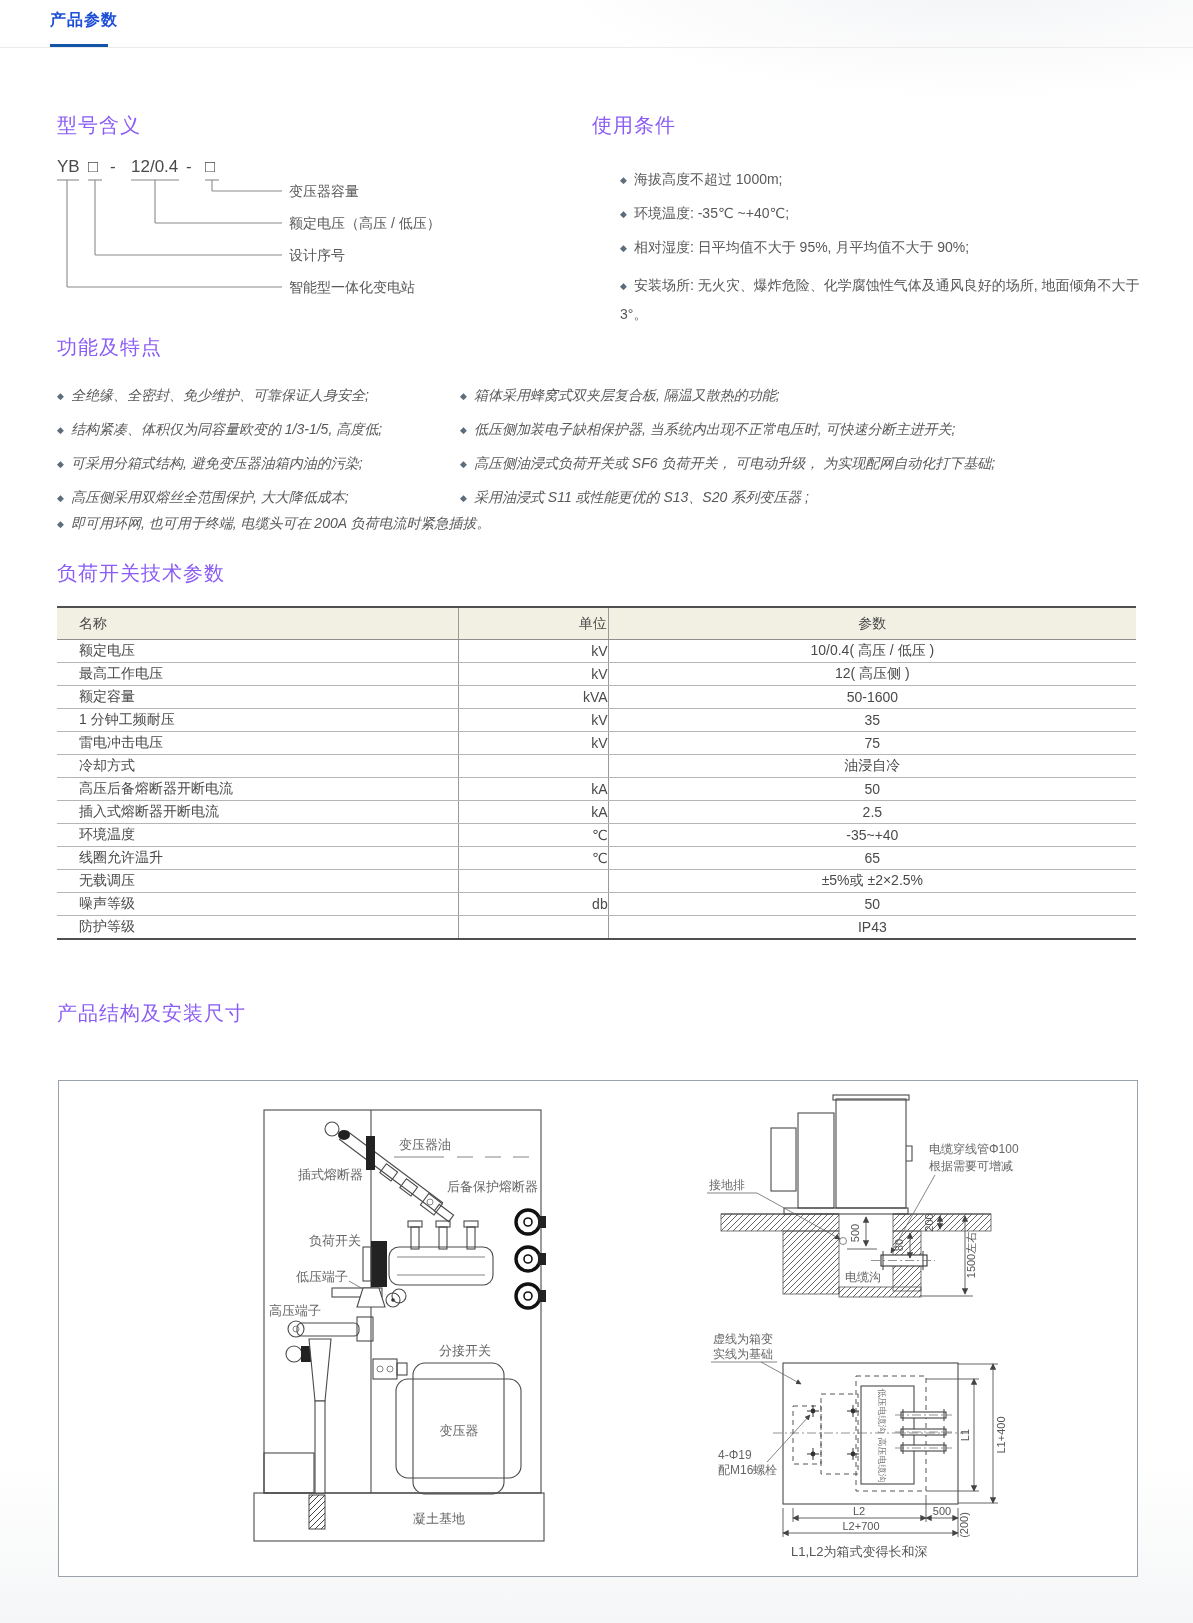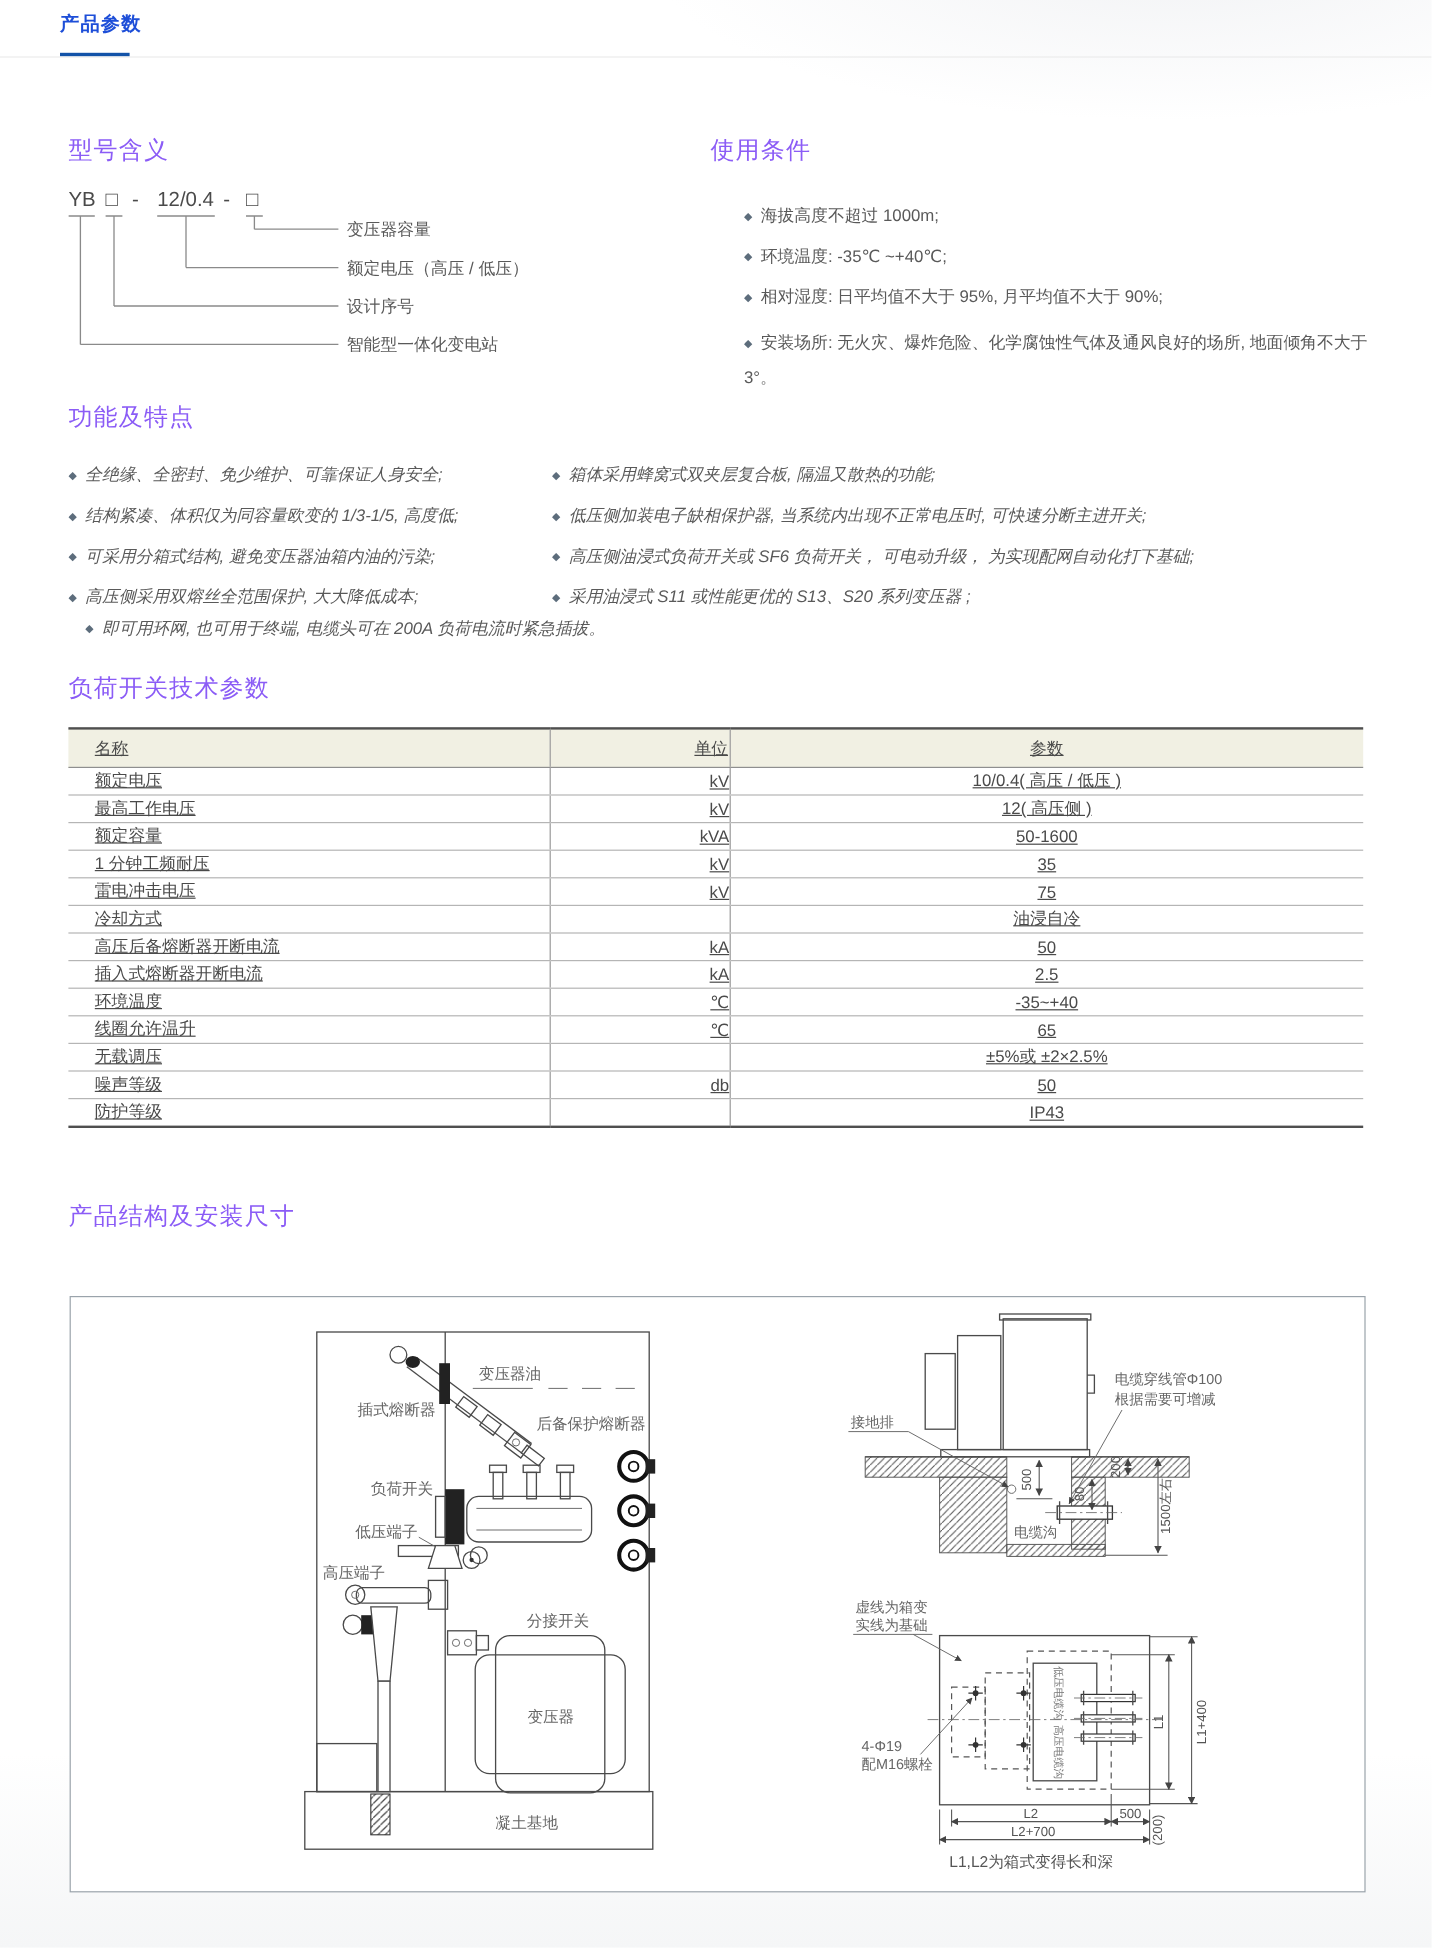--- a/index.html
+++ b/index.html
@@ -103,26 +103,26 @@
   <div class="li"><span class="blt">◆</span><span>结构紧凑、体积仅为同容量欧变的 1/3-1/5, 高度低;</span></div>
   <div class="li"><span class="blt">◆</span><span>可采用分箱式结构, 避免变压器油箱内油的污染;</span></div>
   <div class="li"><span class="blt">◆</span><span>高压侧采用双熔丝全范围保护, 大大降低成本;</span></div>
 </div>
 <div class="abs blist flist" style="left:460px;top:373px;width:700px;">
   <div class="li"><span class="blt">◆</span><span>箱体采用蜂窝式双夹层复合板, 隔温又散热的功能;</span></div>
   <div class="li"><span class="blt">◆</span><span>低压侧加装电子缺相保护器, 当系统内出现不正常电压时, 可快速分断主进开关;</span></div>
   <div class="li"><span class="blt">◆</span><span>高压侧油浸式负荷开关或 SF6 负荷开关， 可电动升级， 为实现配网自动化打下基础;</span></div>
   <div class="li"><span class="blt">◆</span><span>采用油浸式 S11 或性能更优的 S13、S20 系列变压器 ;</span></div>
 </div>
-<div class="abs blist flist" style="left:71px;top:501px;width:900px;">
+<div class="abs blist flist" style="left:57px;top:501px;width:900px;">
   <div class="li"><span class="blt">◆</span><span>即可用环网, 也可用于终端, 电缆头可在 200A 负荷电流时紧急插拔。</span></div>
 </div>
 
 <div class="abs sec-title" style="left:57px;top:560px;">负荷开关技术参数</div>
-<table class="spec abs" style="left:57px;top:606px;text-decoration:underline;">
+<table class="spec abs" style="left:57px;top:606px;">
   <thead>
     <tr>
       <th class="c1">名称</th>
       <th class="c2">单位</th>
       <th class="c3">参数</th>
     </tr>
   </thead>
   <tbody>
     <tr>
         <td class="c1">额定电压</td>

